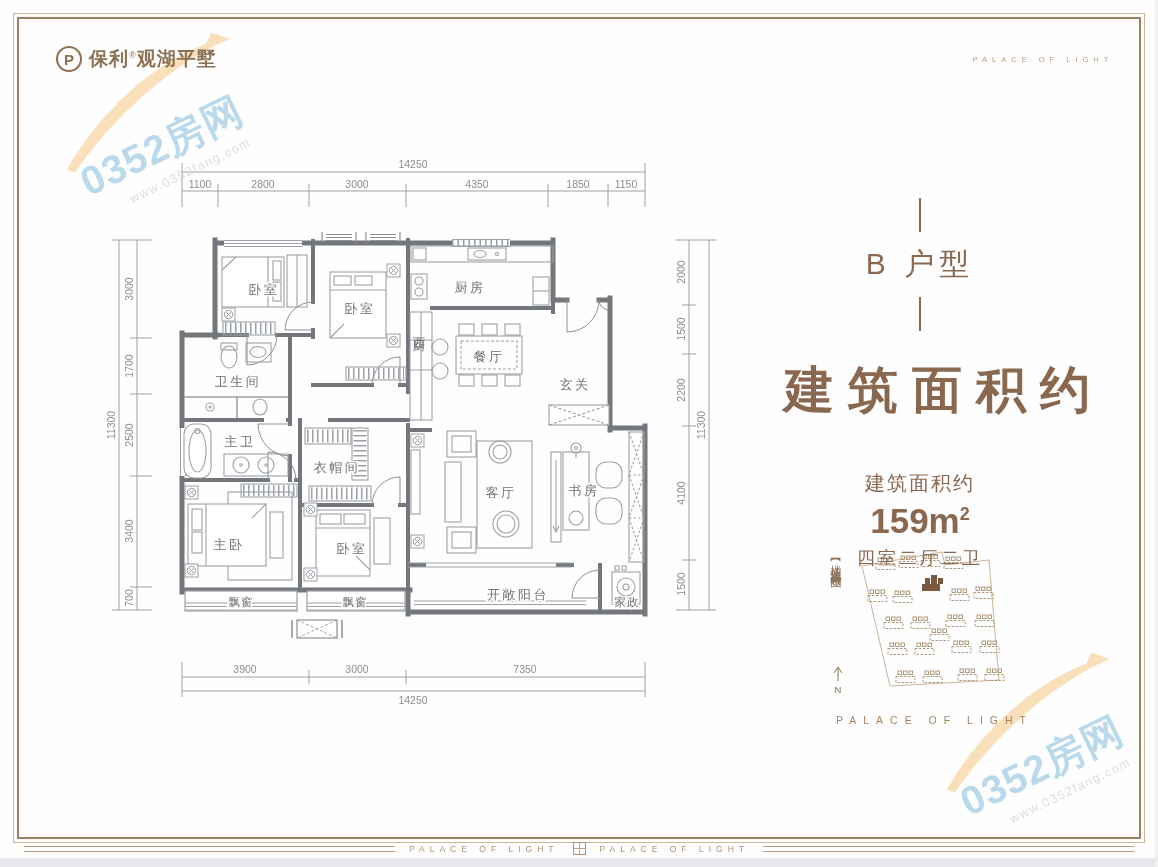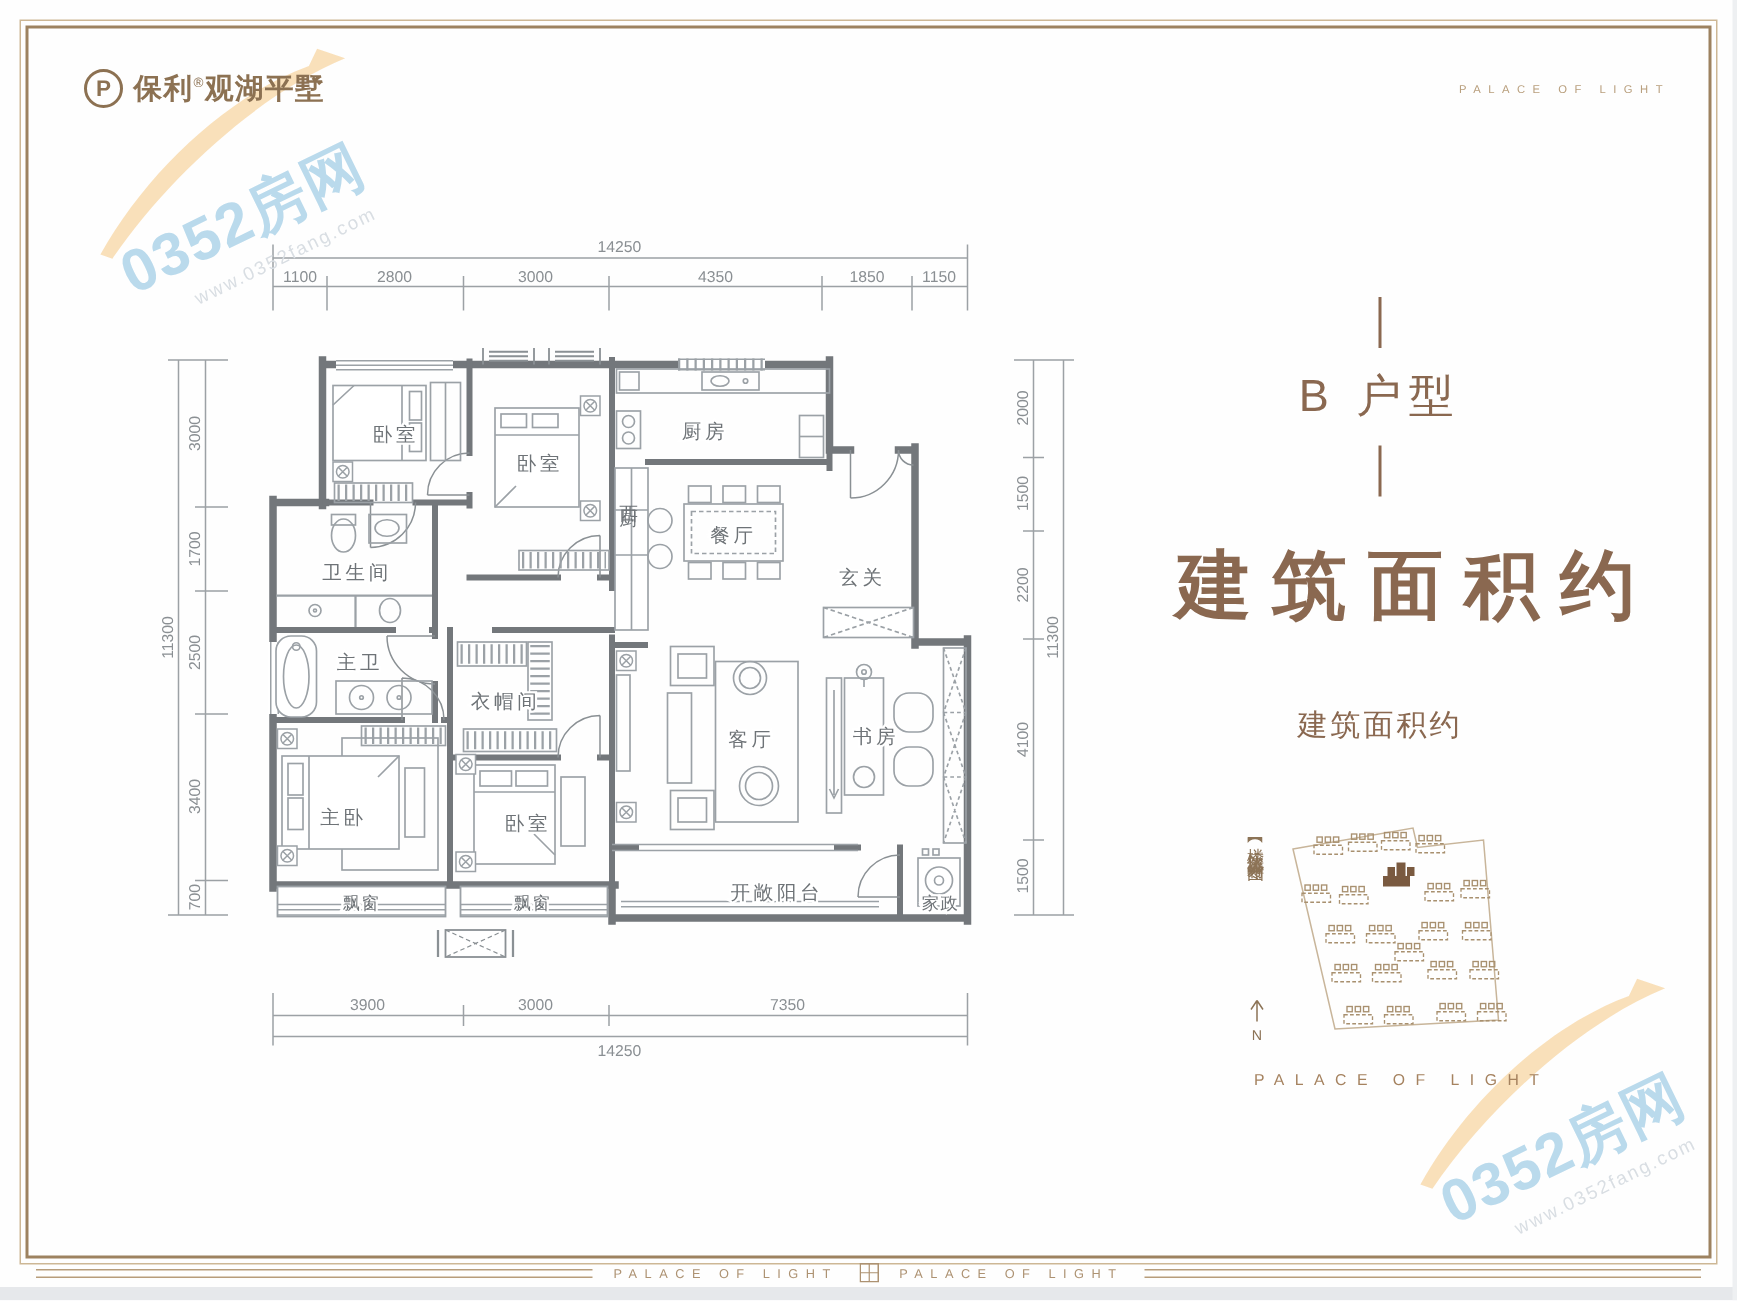--- a/index.html
+++ b/index.html
@@ -401,20 +401,24 @@
   </div>
 
   <div class="info">
     <div class="unit-tag">
       <div class="tag-bar"></div>
       <div class="tag-text">B 户型</div>
       <div class="tag-bar"></div>
     </div>
     <div class="big-title">建筑面积约</div>
     <div class="area-label">建筑面积约</div>
+    <div class="area-value">
+      <span>159m</span><sup>2</sup>
+    </div>
+    <div class="layout-desc">四室二厅二卫</div>
   </div>
 
   <div class="v-label west-kitchen">西厨</div>
   <div class="v-label siteplan-label">【楼座位置分布图】</div>
   <div class="siteplan-caption">PALACE OF LIGHT</div>
 
   <div class="footer">
     <div class="fline"></div>
     <span class="fbrand">PALACE OF LIGHT</span>
     <svg class="fseal" viewBox="0 0 13 13">

